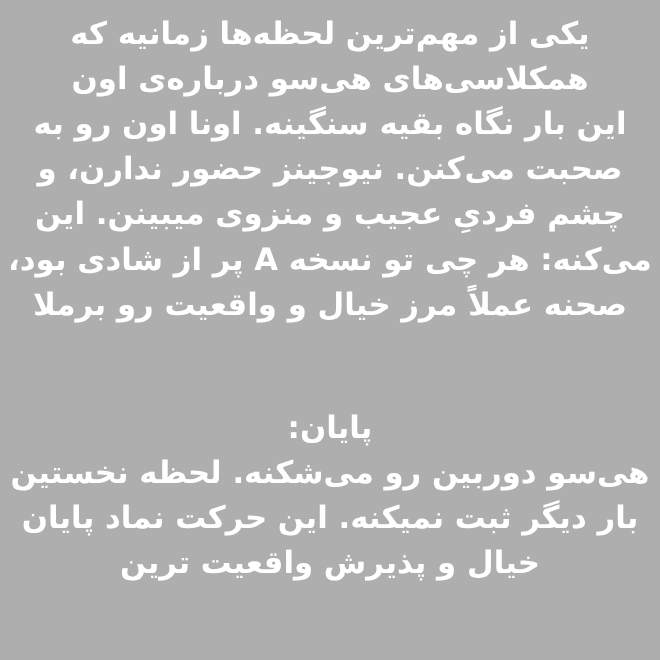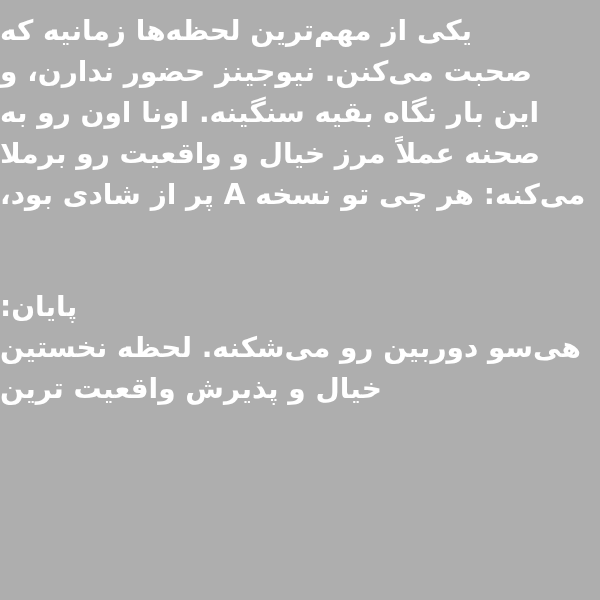--- a/index.html
+++ b/index.html
@@ -12,44 +12,47 @@
     background: #aeaeae;
     overflow: hidden;
     font-family: "DejaVu Sans", sans-serif;
   }
   .text-card {
     width: 600px;
     height: 519px;
     box-sizing: border-box;
     padding-top: 10px;
     direction: rtl;
-    text-align: left;
+    text-align: center;
     color: #ffffff;
     font-weight: bold;
   }
   .line {
     font-size: 28px;
     line-height: 41px;
     white-space: nowrap;
     letter-spacing: 0px;
   }
   .ending-heading {
     margin-top: 71px;
   }
 </style>
 </head>
 <body>
 
 <div class="text-card">
   <div class="paragraph">
     <div class="line">یکی از مهم‌ترین لحظه‌ها زمانیه که</div>
+    <div class="line">همکلاسی‌های هی‌سو درباره‌ی اون</div>
+    <div class="line">این بار نگاه بقیه سنگینه. اونا اون رو به</div>
     <div class="line">صحبت می‌کنن. نیوجینز حضور ندارن، و</div>
-    <div class="line">این بار نگاه بقیه سنگینه. اونا اون رو به</div>
+    <div class="line">چشم فردیِ عجیب و منزوی میبینن. این</div>
+    <div class="line">می‌کنه: هر چی تو نسخه A پر از شادی بود،</div>
     <div class="line">صحنه عملاً مرز خیال و واقعیت رو برملا</div>
-    <div class="line">می‌کنه: هر چی تو نسخه A پر از شادی بود،</div>
   </div>
 
   <div class="paragraph">
     <div class="line ending-heading">پایان:</div>
     <div class="line">هی‌سو دوربین رو می‌شکنه. لحظه نخستین</div>
+    <div class="line">بار دیگر ثبت نمیکنه. این حرکت نماد پایان</div>
     <div class="line">خیال و پذیرش واقعیت ترین</div>
   </div>
 </div>
 
 </body></html>

